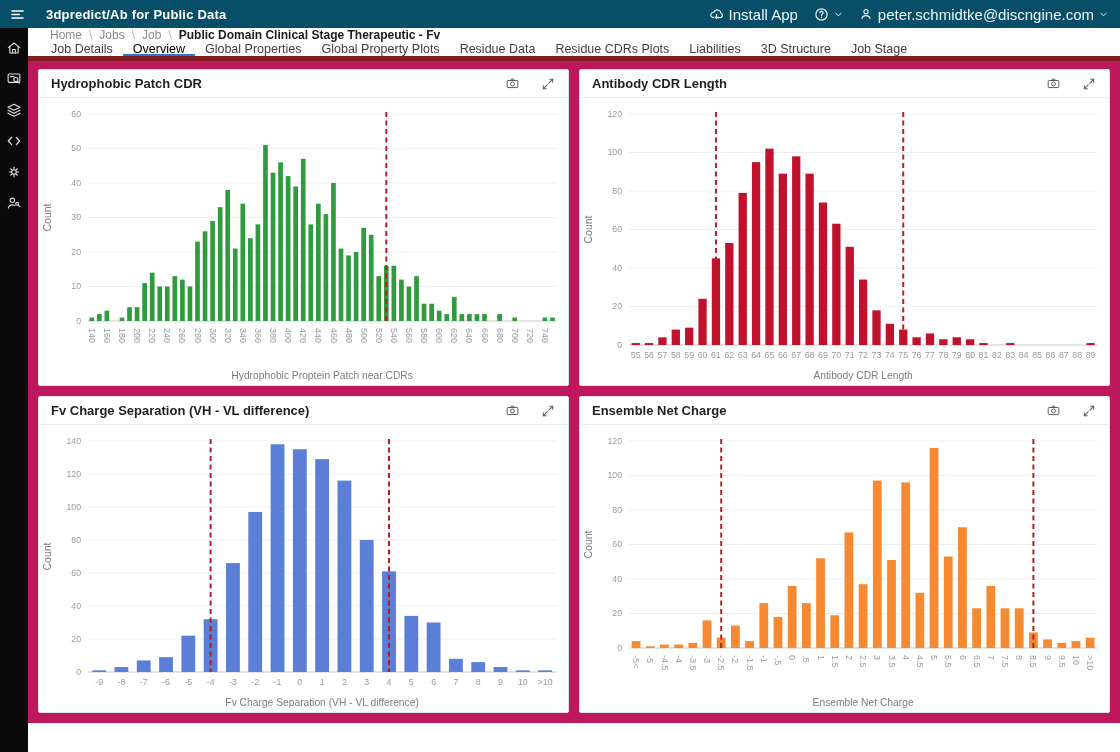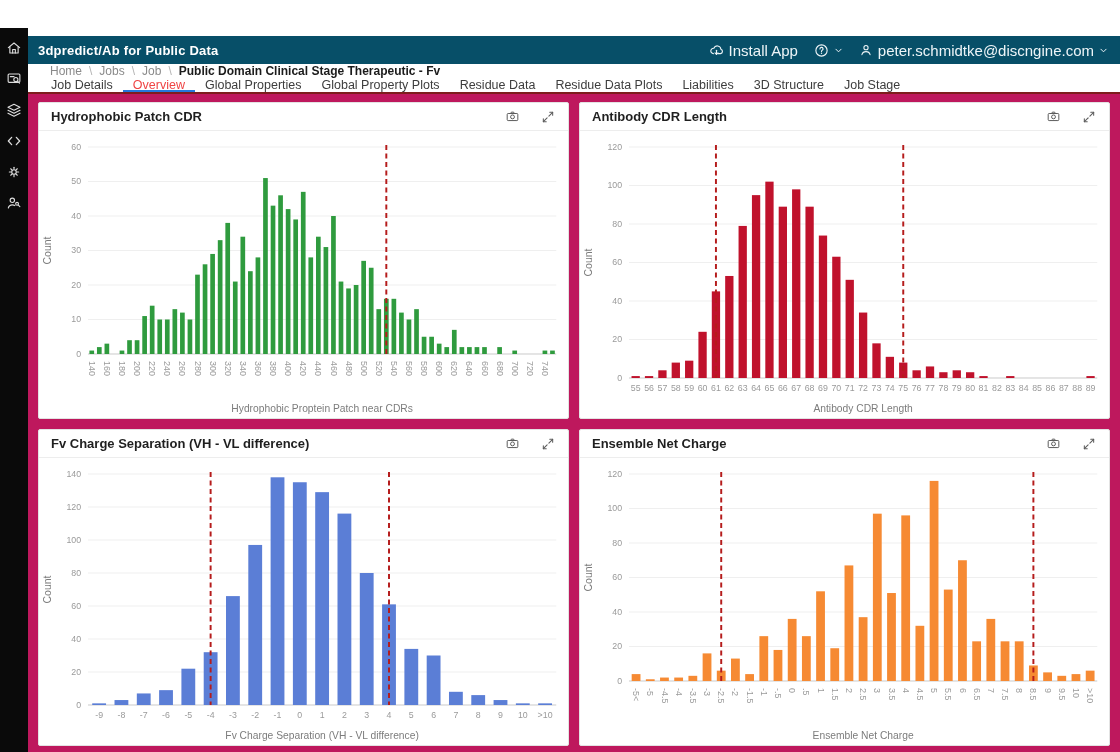--- a/index.html
+++ b/index.html
@@ -1,44 +1,44 @@
 <!DOCTYPE html>
 <html><head>
 <meta charset="utf-8">
 <style>
   * { box-sizing: border-box; }
   html,body { margin:0; padding:0; width:1120px; height:752px; overflow:hidden;
               font-family:"Liberation Sans", sans-serif; background:#fff; }
 
   
   .topbar { height:28px; background:#074f68; color:#fff; display:flex; align-items:center;
-            padding:0 12px 0 8px; gap:12px;margin-top:36px; }
+            padding:0 12px 0 8px; gap:20px; }
   .topbar .burger { width:18px; height:18px; display:flex; align-items:center; justify-content:center; cursor:pointer; }
   .topbar .app-title { font-size:13px; font-weight:bold; letter-spacing:.2px; flex:1; }
   .topbar-right { display:flex; align-items:center; gap:16px; font-size:15px; color:#eef5f8; }
   .tb-item { display:flex; align-items:center; gap:5px; cursor:pointer; }
   .tb-item svg { display:block; }
 
   
   .sidebar { position:absolute; left:0; top:28px; bottom:0; width:28px; background:#0a0a0a;
              display:flex; flex-direction:column; align-items:center; padding-top:7px; gap:6px; }
   .side-btn { width:24px; height:25px; display:flex; align-items:center; justify-content:center;
               color:#dcdcdc; cursor:pointer; }
 
   
   .main { margin-left:28px; height:560px; display:flex; flex-direction:column; }
   .breadcrumb { height:32px; display:flex; align-items:center; gap:7px; padding:0 22px;
                 font-size:12px; color:#8a8a8a; background:#fff; }
   .crumb { cursor:pointer; }
   .crumb-sep { color:#b5b5b5; }
   .crumb-current { color:#1b1b1b; font-weight:bold; }
 
-  .tabs { display:flex; align-items:stretch; height:31px; padding:0 13px; border-bottom:2px solid #7f1d1d; background:#fff; }
+  .tabs { display:flex; align-items:stretch; height:31px; padding:0 13px; border-bottom:5px solid #7f1d1d; background:#fff; }
   .tab { display:flex; align-items:center; padding:0 10px; font-size:12.5px; color:#3d3d3d; cursor:pointer; }
-  .tab.active { color:#ef4444; box-shadow:inset 0 -2px 0 #2577dc; }
+  .tab.active { color:#000000; box-shadow:inset 0 -2px 0 #2577dc; }
 
   .cards { flex:1; background:#be185d; padding:8px 10px 10px; display:grid;
            grid-template-columns:1fr 1fr; gap:10px; align-content:start; }
   .card { background:#fff; border:1px solid #e3e3e3; border-radius:2px; overflow:hidden; }
   .card-head { height:28px; display:flex; align-items:center; padding:0 12px; border-bottom:1px solid #ededed; }
   .card-title { flex:1; font-size:13px; font-weight:bold; color:#1f1f1f; }
   .card-actions { display:flex; align-items:center; gap:18px; color:#5c5c5c; }
   .icon-btn { width:17px; height:17px; display:flex; align-items:center; justify-content:center; cursor:pointer; }
 
   svg.chart { display:block; width:100%; height:287px; }
@@ -152,21 +152,21 @@
     <span class="crumb-sep">\</span>
     <span class="crumb-current">Public Domain Clinical Stage Therapeutic - Fv</span>
   </div>
 
   <div class="tabs">
     <span class="tab">Job Details</span>
     <span class="tab active">Overview</span>
     <span class="tab">Global Properties</span>
     <span class="tab">Global Property Plots</span>
     <span class="tab">Residue Data</span>
-    <span class="tab">Residue Data Plots</span>
+    <span class="tab">Residue CDRs Plots</span>
     <span class="tab">Liabilities</span>
     <span class="tab">3D Structure</span>
     <span class="tab">Job Stage</span>
   </div>
 
   <div class="cards">
 
     <div class="card">
       <div class="card-head">
         <span class="card-title">Hydrophobic Patch CDR</span>

